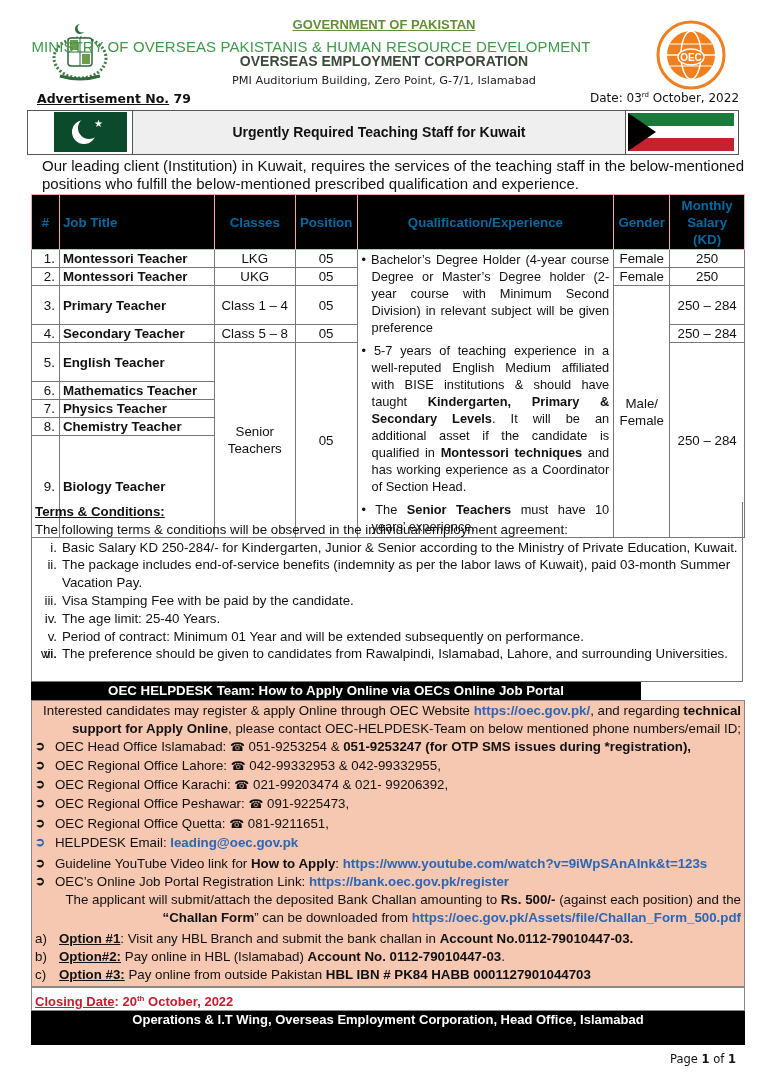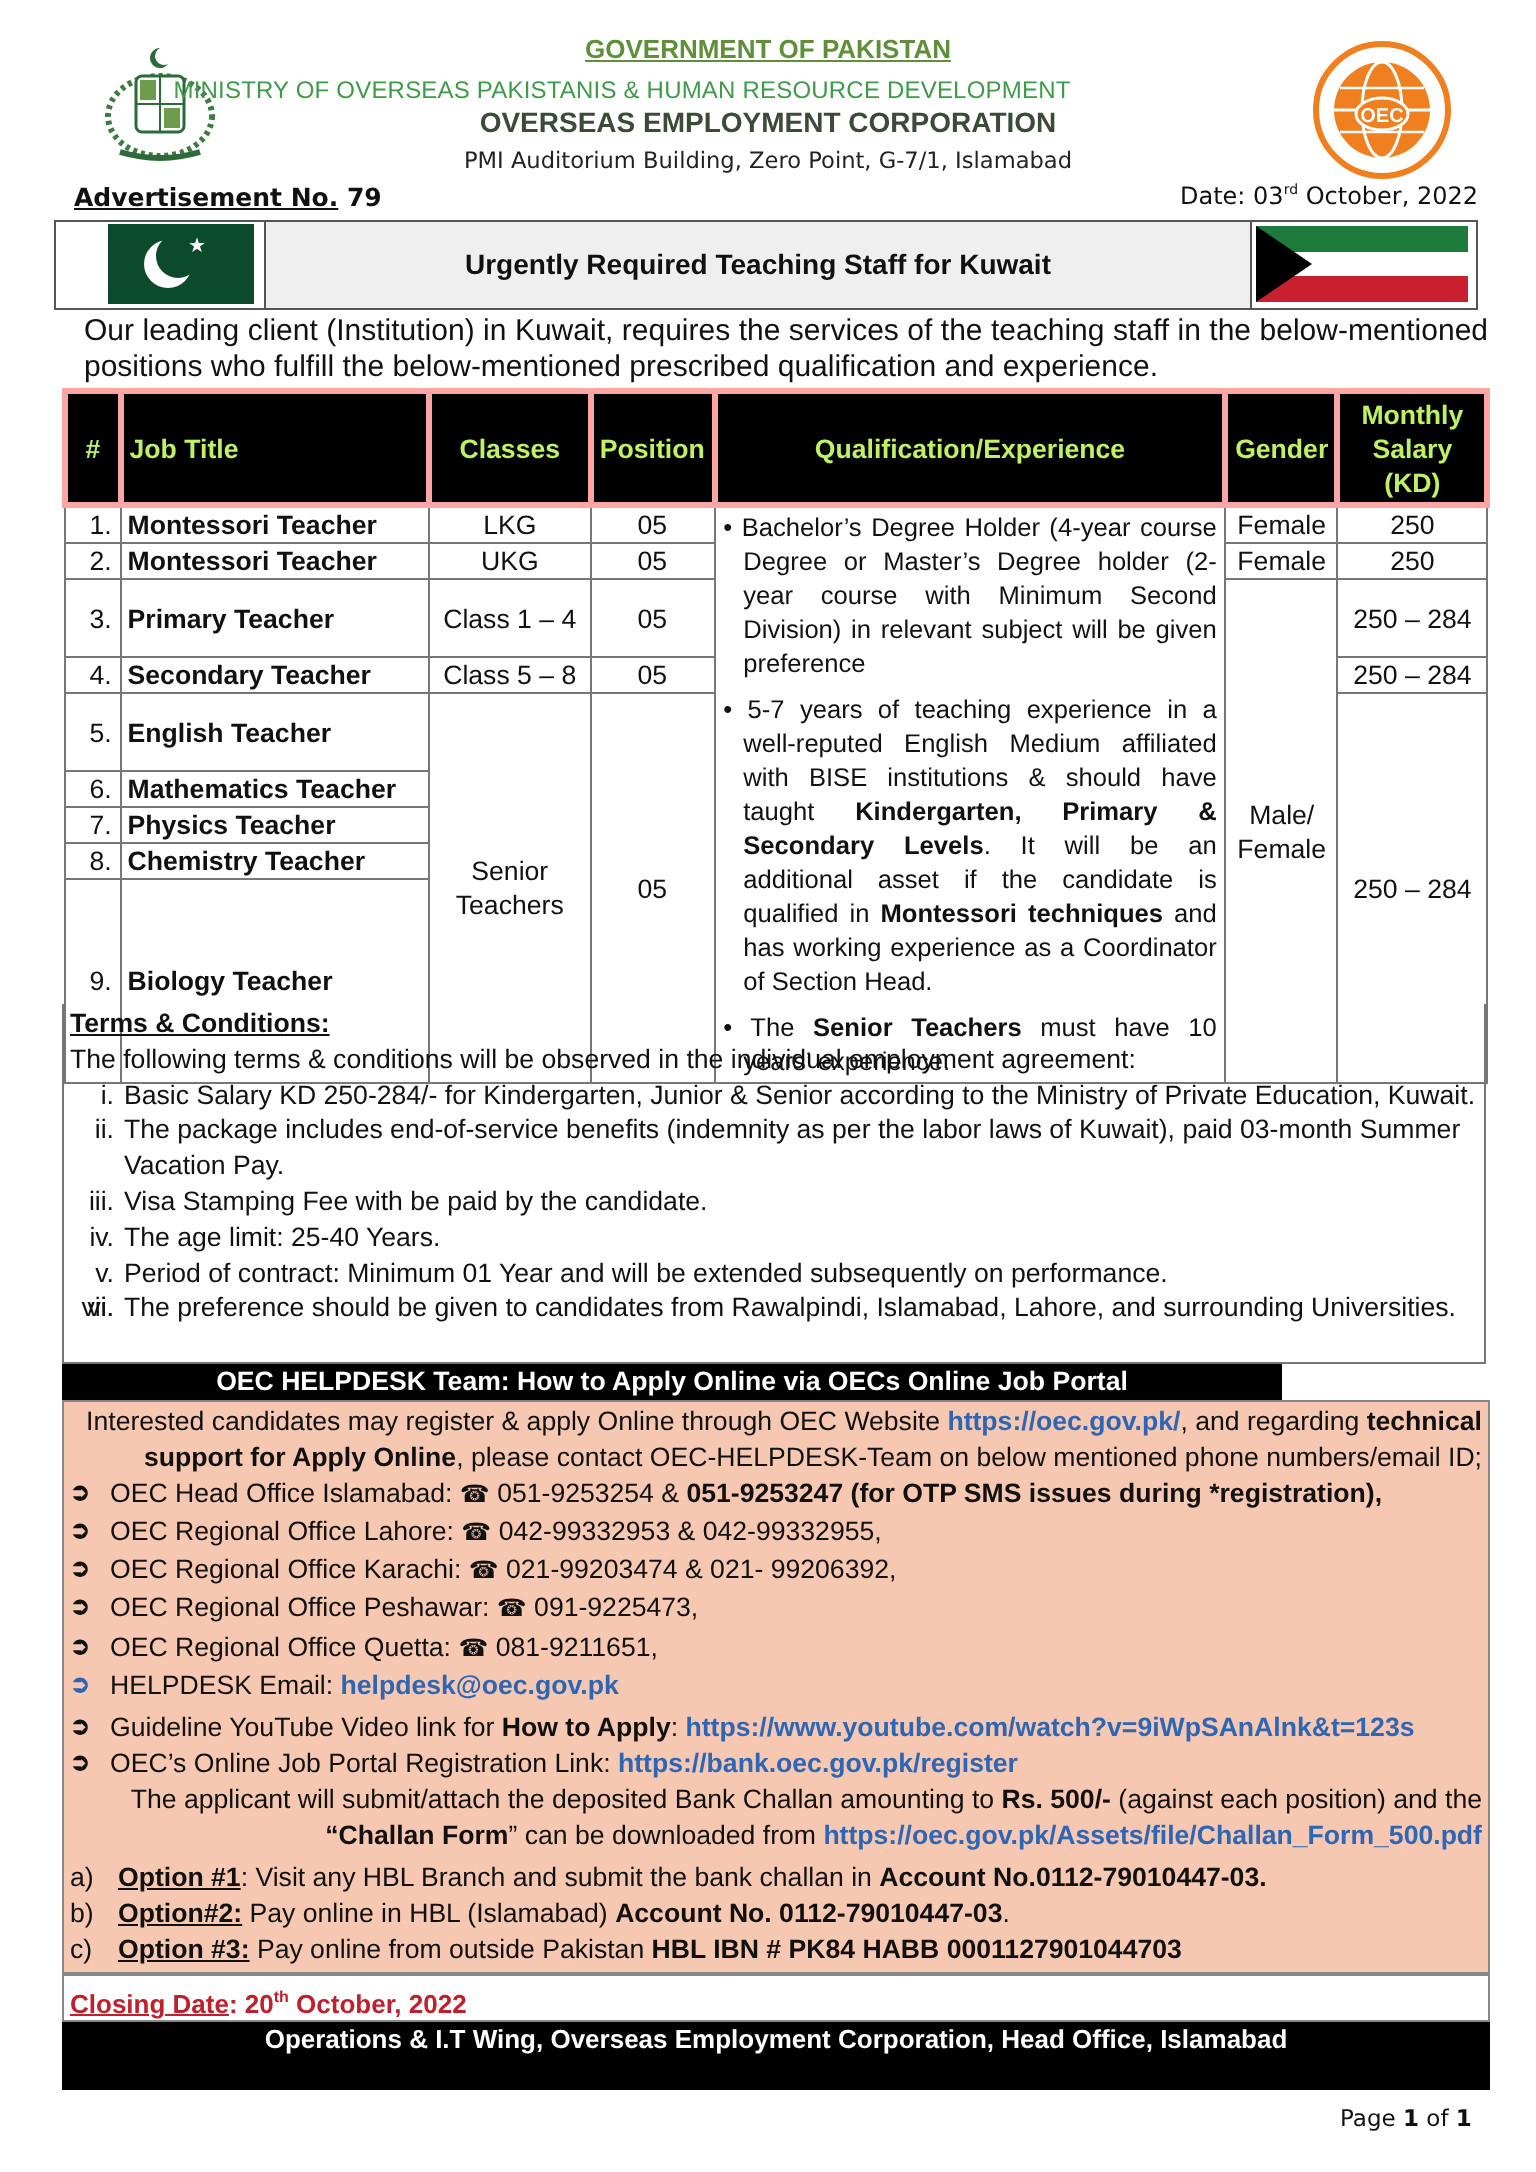--- a/index.html
+++ b/index.html
@@ -3,21 +3,21 @@
 <meta charset="utf-8">
 <style>
   html, body { margin:0; padding:0; background:#ffffff; }
   body { width:768px; height:1086px; position:relative; overflow:hidden;
          font-family:"Liberation Sans", sans-serif; color:#111; }
   .abs { position:absolute; }
 
   
   .gov-title { left:0; width:768px; top:17px; text-align:center; font-size:13px; font-weight:bold;
                color:#5f8f3a; text-decoration:underline; }
-  .ministry { left:0; width:622px; top:38px; text-align:center; font-size:12px; color:#3f9a4a; letter-spacing:0.1px; }
+  .ministry { left:0; width:622px; top:38px; text-align:center; font-size:15px; color:#3f9a4a; letter-spacing:0.1px; }
   .corp { left:0; width:768px; top:53px; text-align:center; font-size:14px; font-weight:bold; color:#3c4a3a; }
   .address { left:0; width:768px; top:74px; text-align:center; font-size:12px; color:#222;
              font-family:"DejaVu Sans", sans-serif; font-size:11.3px; }
   .emblem { left:50px; top:22px; width:60px; height:60px; }
   .oec-logo { left:656px; top:20px; width:70px; height:70px; }
   .adv-no { left:37px; top:91px; font-size:12.5px; font-weight:bold; font-family:"DejaVu Sans", sans-serif; }
   .adv-no .u { text-decoration:underline; }
   .adv-no .n { font-weight:bold; }
   .date { left:590px; top:91px; font-size:12px; font-family:"DejaVu Sans", sans-serif; }
   .date sup { font-size:7px; }
@@ -36,21 +36,21 @@
   .kw-flag .g { position:absolute; left:0; top:0; width:106px; height:13px; background:#1c7a3a; }
   .kw-flag .w { position:absolute; left:0; top:13px; width:106px; height:12px; background:#fff; }
   .kw-flag .r { position:absolute; left:0; top:25px; width:106px; height:13px; background:#c8202e; }
   .kw-flag .b { position:absolute; left:0; top:0; width:0; height:0;
                 border-top:19px solid transparent; border-bottom:19px solid transparent; border-left:28px solid #000; }
 
   .intro { left:42px; top:157px; width:702px; font-size:15px; line-height:17.5px; text-align:justify; text-align-last:left; }
 
   
   table.jobs { position:absolute; left:31px; top:194px; width:714px; border-collapse:collapse; font-size:13.3px; }
-  table.jobs th { background:#000; color:#bef264; font-weight:bold; height:54px; padding:0 3px; font-size:13.3px; border:3px solid #fca5a5; }
+  table.jobs th { background:#000; color:#0369a1; font-weight:bold; height:54px; padding:0 3px; font-size:13.3px; border:1px solid #fca5a5; }
   table.jobs td { border:1px solid #777; padding:0 3px; height:17px; line-height:17px; vertical-align:middle; }
   table.jobs td.num { text-align:right; padding-right:4px; width:20px; }
   table.jobs td.job { font-weight:bold; }
   table.jobs td.c { text-align:center; }
   table.jobs td.qual { vertical-align:top; font-size:12.8px; line-height:17px; padding:1px 4px 2px 4px; }
   .qual p { margin:0 0 6px 0; padding-left:10px; text-indent:-10px; text-align:justify; }
   .qual p:last-child { margin-bottom:0; }
   .qual b { font-weight:bold; }
 
   
@@ -244,21 +244,21 @@
 
 <div class="abs help-head">OEC HELPDESK Team: How to Apply Online via OECs Online Job Portal</div>
 <div class="abs help-body">
   <p class="para"><span>Interested candidates may register &amp; apply Online through OEC Website </span><a class="link">https://oec.gov.pk/</a><span>, and regarding </span><b>technical support for Apply Online</b><span>, please contact OEC-HELPDESK-Team on below mentioned phone numbers/email ID;</span></p>
 
   <div class="bul"><span class="arrow">➲</span><span>OEC Head Office Islamabad: </span><span class="phone">☎</span> <span>051-9253254 &amp; </span><b>051-9253247 (for OTP SMS issues during *registration),</b></div>
   <div class="bul"><span class="arrow">➲</span><span>OEC Regional Office Lahore: </span><span class="phone">☎</span> <span>042-99332953 &amp; 042-99332955,</span></div>
   <div class="bul"><span class="arrow">➲</span><span>OEC Regional Office Karachi: </span><span class="phone">☎</span> <span>021-99203474 &amp; 021- 99206392,</span></div>
   <div class="bul"><span class="arrow">➲</span><span>OEC Regional Office Peshawar: </span><span class="phone">☎</span> <span>091-9225473,</span></div>
   <div class="bul"><span class="arrow">➲</span><span>OEC Regional Office Quetta: </span><span class="phone">☎</span> <span>081-9211651,</span></div>
-  <div class="bul"><span class="arrow blue">➲</span><span>HELPDESK Email: </span><a class="link">helpdesk@oec.gov.pk</a></div>
+  <div class="bul"><span class="arrow blue">➲</span><span>HELPDESK Email: </span><a class="link">leading@oec.gov.pk</a></div>
   <div class="bul" style="margin-top:3px"><span class="arrow">➲</span><span>Guideline YouTube Video link for </span><b>How to Apply</b><span>: </span><a class="link">https://www.youtube.com/watch?v=9iWpSAnAlnk&amp;t=123s</a></div>
   <div class="bul"><span class="arrow">➲</span><span>OEC’s Online Job Portal Registration Link: </span><a class="link">https://bank.oec.gov.pk/register</a></div>
   <p class="para"><span>The applicant will submit/attach the deposited Bank Challan amounting to </span><b>Rs. 500/-</b><span> (against each position) and the </span><b>“Challan Form</b><span>” can be downloaded from </span><a class="link">https://oec.gov.pk/Assets/file/Challan_Form_500.pdf</a></p>
   <div style="height:3px"></div>
   <div class="opt"><span class="ol">a)</span><span class="ul">Option #1</span><span>: Visit any HBL Branch and submit the bank challan in </span><b>Account No.0112-79010447-03.</b></div>
   <div class="opt"><span class="ol">b)</span><span class="ul">Option#2:</span><span> Pay online in HBL (Islamabad) </span><b>Account No. 0112-79010447-03</b><span>.</span></div>
   <div class="opt"><span class="ol">c)</span><span class="ul">Option #3:</span><span> Pay online from outside Pakistan </span><b>HBL IBN # PK84 HABB 0001127901044703</b></div>
 </div>
 
 <div class="abs closing"><span class="u">Closing Date</span><span>: 20</span><sup>th</sup><span> October, 2022</span></div>

